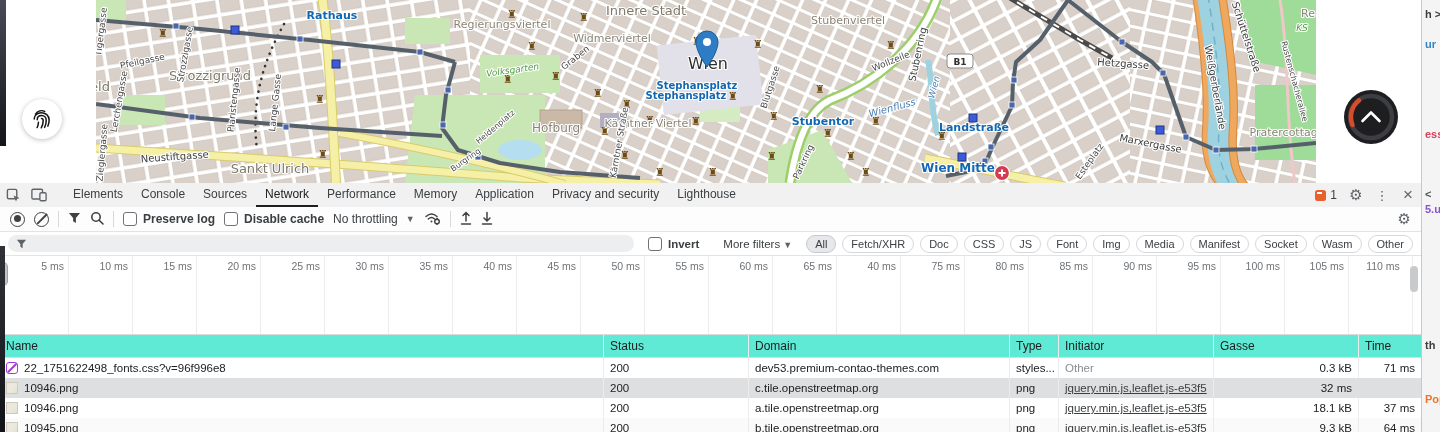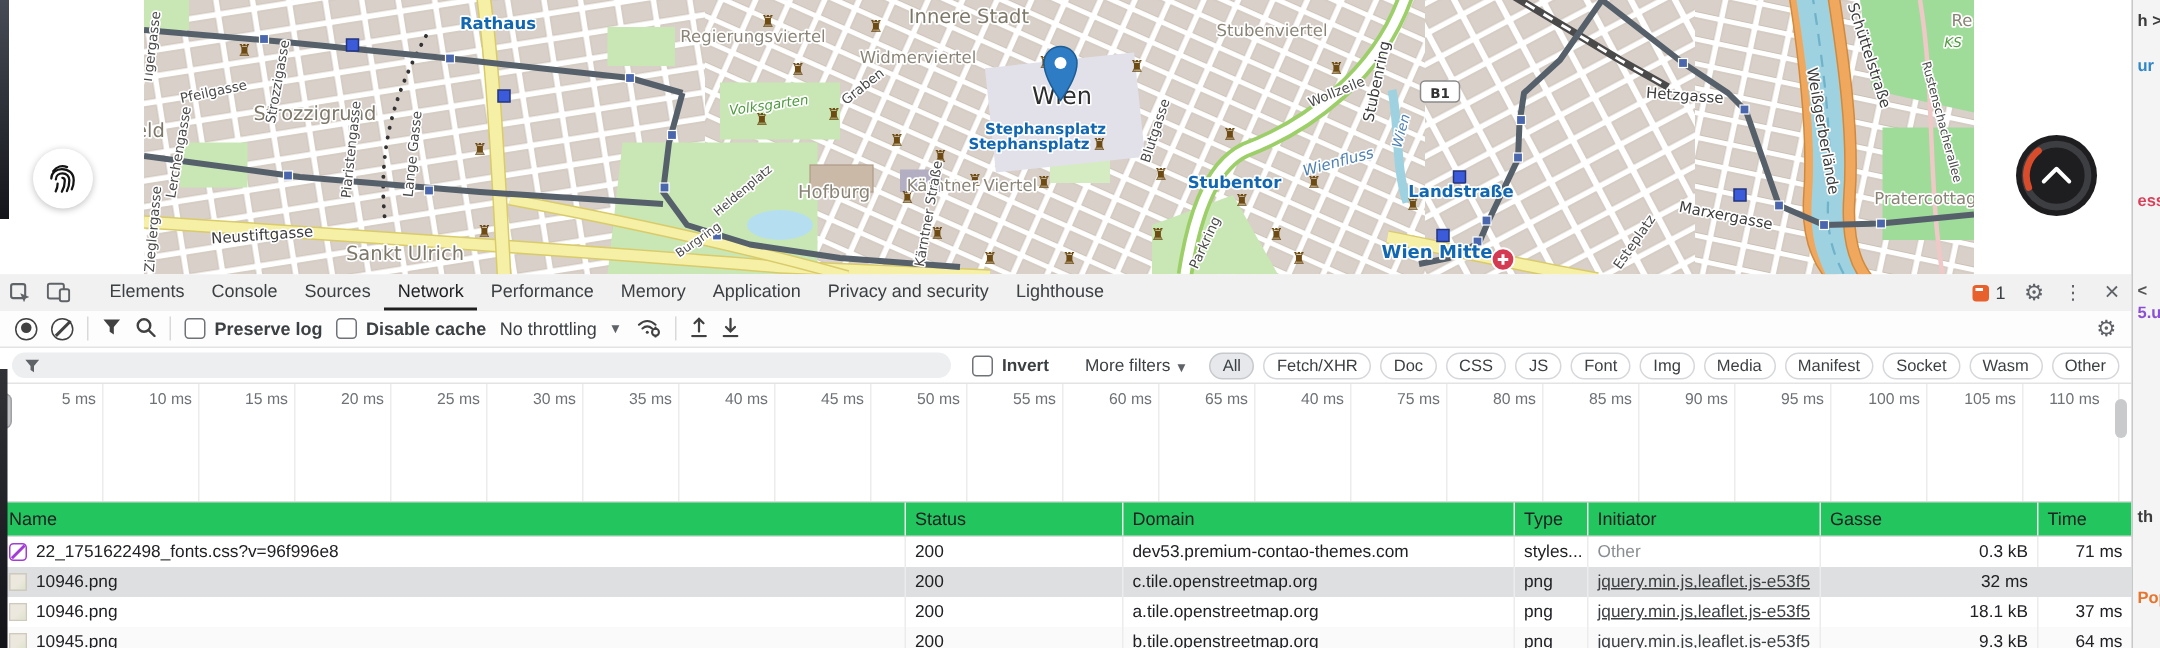--- a/index.html
+++ b/index.html
@@ -62,21 +62,21 @@
   #ruler{left:0;top:73px;width:1421px;height:78px;background:#fff;overflow:hidden;}
   .gridline{position:absolute;top:0;width:1px;height:78px;background:#ececec;}
   .tick-label{position:absolute;top:4px;width:50px;text-align:right;font-size:10.5px;color:#6e7276;}
   #ruler-handle{position:absolute;left:0;top:6px;width:7px;height:22px;background:#c2c4c7;border-radius:0 5px 5px 0;border:1px solid #9fa1a4;border-left:none;}
   #ruler-thumb{position:absolute;left:1410px;top:10px;width:8px;height:26px;border-radius:4px;background:#c8cacc;}
 
   #table{left:0;top:151px;width:1421px;height:98px;}
   .grid-row{display:grid;grid-template-columns:603px 145px 261px 49px 155px 145px 63px;align-items:center;}
   .grid-row>div{padding:0 6px;overflow:hidden;white-space:nowrap;box-sizing:border-box;height:100%;display:flex;align-items:center;border-left:1px solid #ececec;}
   .grid-row>div:first-child{border-left:none;}
-  #thead{height:22px;background:#22c55e;border-top:1px solid #dcdcdc;border-bottom:1px solid #dcdcdc;color:#202124;font-size:12px;}
+  #thead{height:22px;background:#5eead4;border-top:1px solid #dcdcdc;border-bottom:1px solid #dcdcdc;color:#202124;font-size:12px;}
   .trow{height:20px;font-size:11.5px;color:#202124;cursor:pointer;}
   .trow.sel{background:#dedfe0;}
   .trow.alt{background:#fafafa;}
   .cell-r{justify-content:flex-end;}
   .dim{color:#8a8e92;}
   .ilink{text-decoration:underline;color:#3c4043;}
   .ficon{flex:0 0 auto;margin-right:6px;}
   .icon-css{width:10px;height:10px;border:1.5px solid #a43bd6;border-radius:3px;position:relative;}
   .icon-css::after{content:"";position:absolute;left:-1px;top:4px;width:12px;height:1.5px;background:#a43bd6;transform:rotate(-45deg);}
   .icon-img{width:12px;height:12px;border:1px solid #cfcabc;box-sizing:border-box;}

